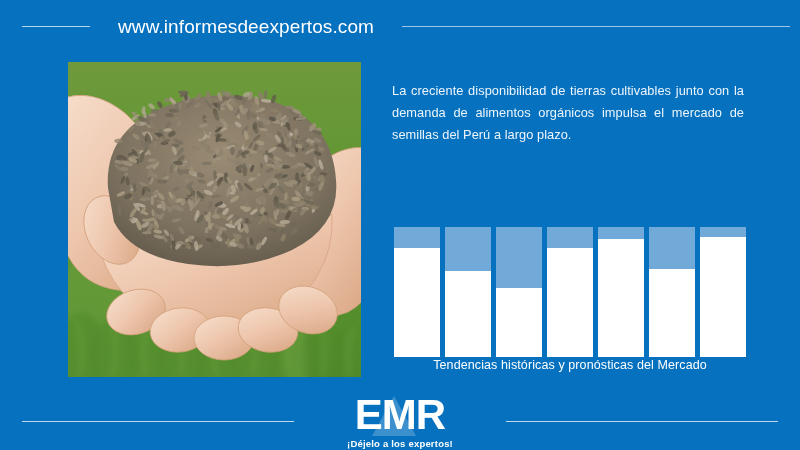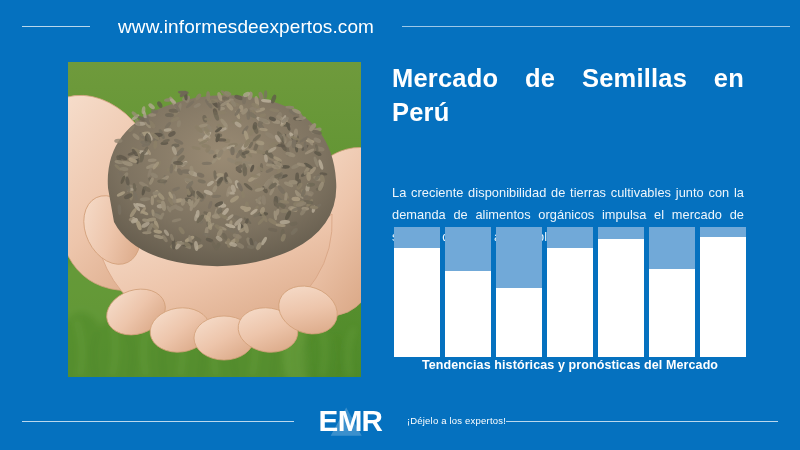--- a/index.html
+++ b/index.html
@@ -70,42 +70,42 @@
   }
   .bar {
     flex:1 1 0; height:100%; position:relative;
     background:#ffffff;
     display:flex; flex-direction:column;
   }
   .bar-top { width:100%; background:#71a9d8; }
   .bar-bottom { width:100%; background:#ffffff; flex:1; }
   .chart-caption {
     position:absolute; left:392px; top:358px; width:356px;
-    text-align:center; color:#ffffff; font-size:12.5px; font-weight:700;
+    text-align:center; color:#ffffff; font-size:12.5px; font-weight:400;
     letter-spacing:.1px;
   }
 
   
   .footer {
     position:absolute; left:0; top:392px; width:800px; height:58px;
     display:flex; align-items:center; justify-content:center;
   }
   .foot-rule { height:1px; background:#cfe3f3; flex:1; opacity:.9; }
   .foot-rule.left { margin-left:22px; margin-right:0; }
   .foot-rule.right { margin-right:22px; margin-left:0; }
   .logo {
-    width:212px; display:flex; flex-direction:row; align-items:center;
+    width:212px; display:flex; flex-direction:column; align-items:center;
     justify-content:center; position:relative; padding-bottom:2px;
   }
   .logo-mark {
     position:relative; width:160px; height:45px;
   }
   .logo-mark svg { display:block; width:100%; height:100%; }
   .logo-tag {
-    color:#ffffff; font-size:9.5px; font-weight:400;
+    color:#ffffff; font-size:9.5px; font-weight:700;
     letter-spacing:.2px; margin-top:1px; white-space:nowrap;
   }
 </style>
 </head>
 <body>
 
 <div class="header">
   <div class="hdr-rule-1"></div>
   <div class="hdr-url">www.informesdeexpertos.com</div>
   <div class="hdr-rule-2"></div>
@@ -729,21 +729,20 @@
           <ellipse cx="64.8" cy="98.4" rx="4.65" ry="1.99" transform="rotate(200 64.8 98.4)" fill="#a6997f" opacity="0.88"></ellipse>
           <ellipse cx="164.5" cy="89.0" rx="4.27" ry="2.19" transform="rotate(89 164.5 89.0)" fill="#7a7161" opacity="0.97"></ellipse>
           <ellipse cx="228.0" cy="147.3" rx="4.88" ry="1.61" transform="rotate(159 228.0 147.3)" fill="#7a7161" opacity="0.81"></ellipse>
           <ellipse cx="155.1" cy="154.4" rx="5.22" ry="1.81" transform="rotate(26 155.1 154.4)" fill="#8b8068" opacity="0.85"></ellipse>
         </g>
     </g>
   </svg>
 </div>
 
 <div class="content">
-  <div class="title">Mercado de Semillas en Perú</div>
   <div class="desc">La creciente disponibilidad de tierras cultivables junto con la demanda de alimentos orgánicos impulsa el mercado de semillas del Perú a largo plazo.</div>
 </div>
 
 <div class="chart-wrap">
   <div class="chart" id="chart">
       <div class="bar">
         <div class="bar-top" style="height: 16%; background: rgb(113, 169, 216);"></div>
         <div class="bar-bottom" style="background: rgb(255, 255, 255);"></div>
       </div>
       <div class="bar">

